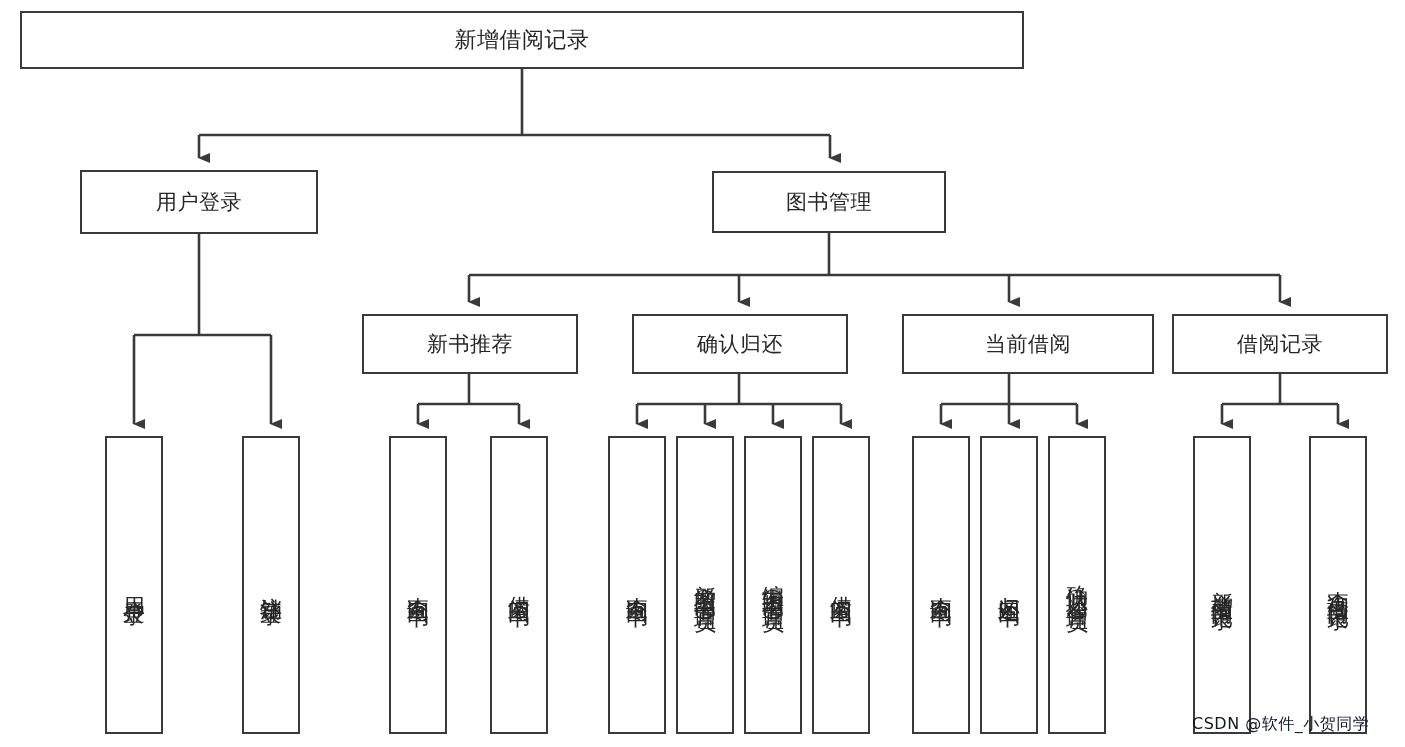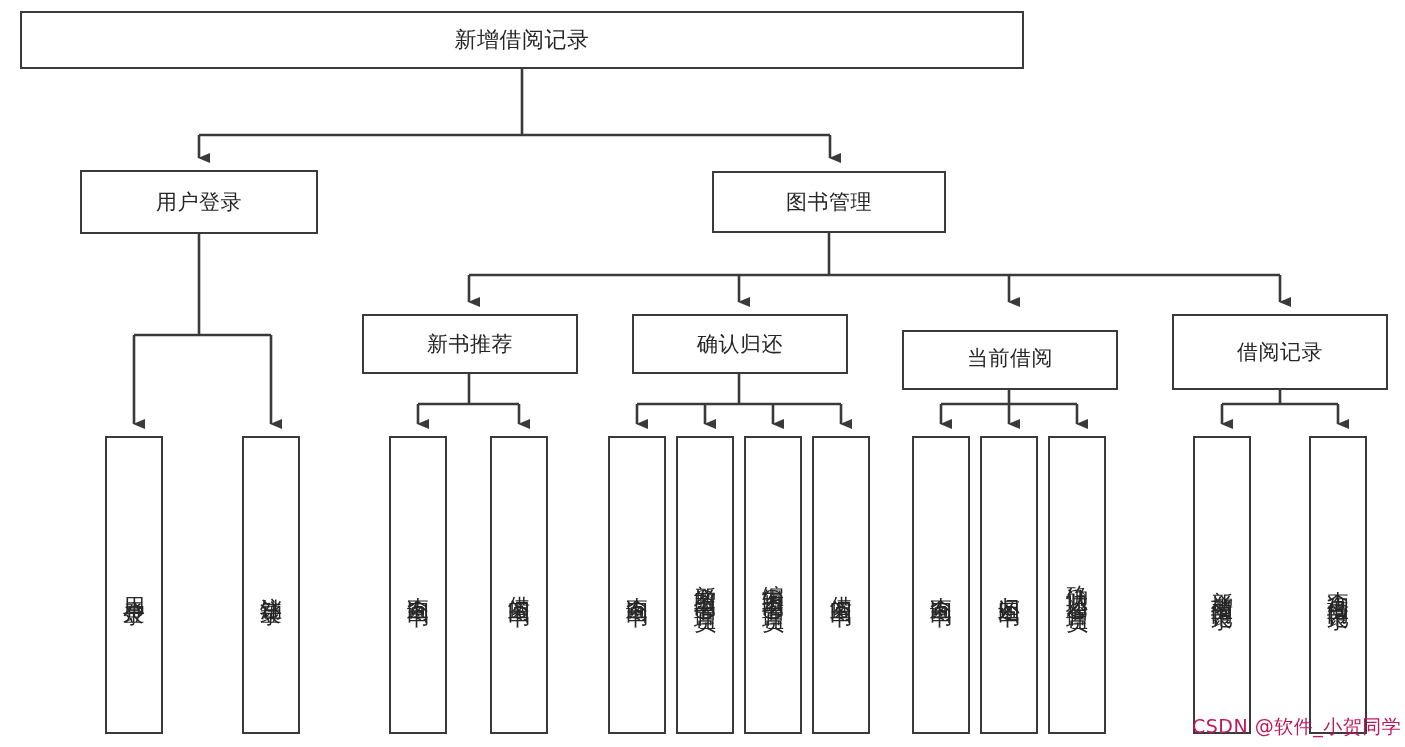--- a/index.html
+++ b/index.html
@@ -61,22 +61,22 @@
     line-height:1;
     max-height:100%;
   }
   .node.vert.tall .label{
     letter-spacing:4px;
   }
   .watermark{
     position:absolute;
     left:1192px;
     top:714px;
-    font-size:19px;
-    color:#be185d;
+    font-size:16px;
+    color:#0f172a;
     white-space:nowrap;
     z-index:3;
     letter-spacing:0.5px;
   }
 </style>
 </head>
 <body>
 
 <div id="diagram">
 
@@ -143,25 +143,25 @@
   </div>
 
   <div class="node horiz" style="left:712px; top:171px; width:234px; height:62px;">
     <span class="label">图书管理</span>
   </div>
 
   <div class="node horiz" style="left:632px; top:314px; width:216px; height:60px;">
     <span class="label">确认归还</span>
   </div>
 
-  <div class="node horiz" style="left:902px; top:330px; width:216px; height:60px;font-family:Liberation Mono, monospace;">
+  <div class="node horiz" style="left:902px; top:314px; width:252px; height:60px;">
     <span class="label">当前借阅</span>
   </div>
 
-  <div class="node horiz" style="left:1172px; top:314px; width:216px; height:76px;">
+  <div class="node horiz" style="left:1172px; top:314px; width:216px; height:60px;">
     <span class="label">借阅记录</span>
   </div>
 
   <div class="node vert" style="left:105px; top:436px; width:58px; height:298px;">
     <span class="label">用户登录</span>
   </div>
 
   <div class="node vert" style="left:242px; top:436px; width:58px; height:298px;">
     <span class="label">注销登录</span>
   </div>

